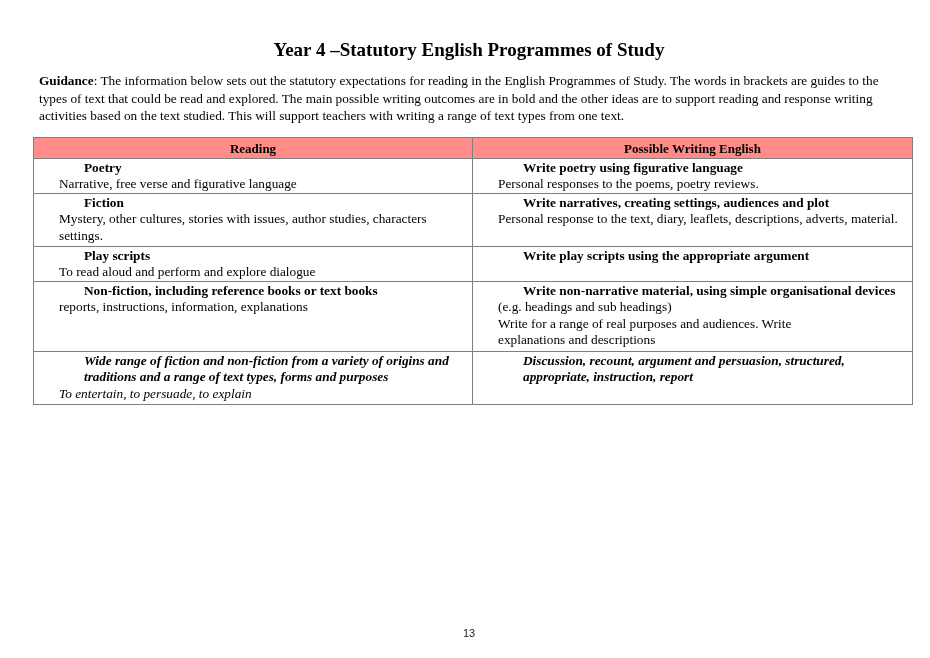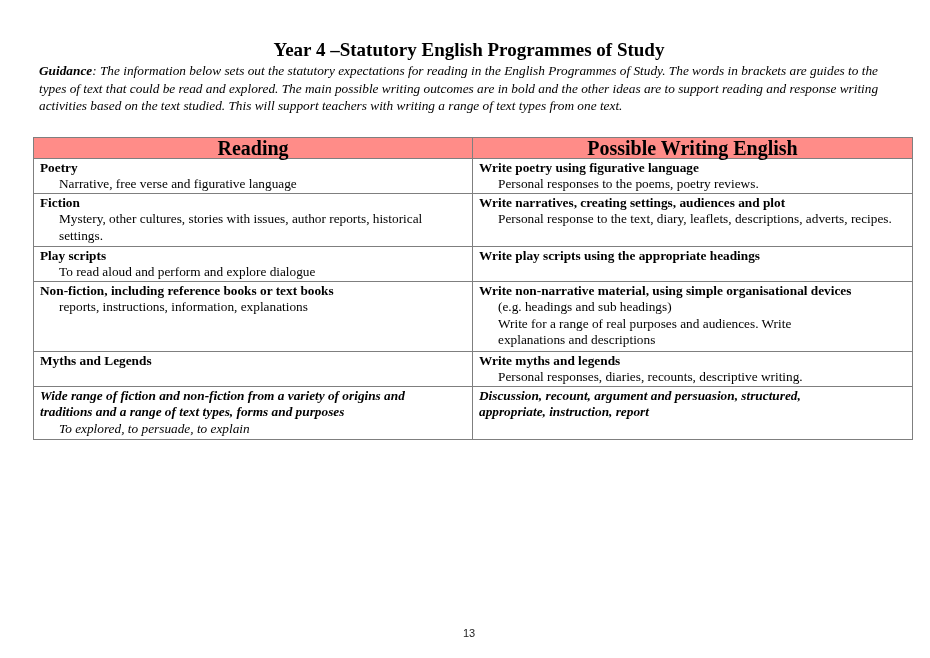--- a/index.html
+++ b/index.html
@@ -5,39 +5,39 @@
   html, body { margin: 0; padding: 0; background: #ffffff; }
   body {
     width: 930px; height: 658px; position: relative; overflow: hidden;
     font-family: "Liberation Serif", serif; color: #000;
   }
   .title {
     position: absolute; left: 0; width: 938px; top: 39px;
     text-align: center; font-weight: bold; font-size: 19px; line-height: 22px;
   }
   .guidance {
-    position: absolute; left: 39px; top: 62px; width: 850px;
-    font-size: 13.3px; line-height: 17.6px; font-style: italic;
+    position: absolute; left: 39px; top: 72px; width: 850px;
+    font-size: 13.3px; line-height: 17.6px;
   }
   .guidance b { font-weight: bold; }
   table.pos {
     position: absolute; left: 33px; top: 137px; width: 880px;
     border-collapse: collapse; table-layout: fixed;
   }
   table.pos td, table.pos th {
     border: 1px solid #7f7f7f; vertical-align: top;
     padding: 1px 6px 0 6px; font-size: 13.3px; line-height: 16.3px;
     text-align: left;
   }
   table.pos th {
-    background: #ff8c88; font-size: 20px; line-height: 19px;
+    background: #ff8c88; font-size: 13px; line-height: 19px;
     text-align: center; font-weight: bold; padding: 1px 6px 0 6px;
   }
   .col1 { width: 439px; }
-  .b { font-weight: bold; display: block; }
+  .b { font-weight: bold; display: block; margin-left: 44px; }
   .n { display: block; margin-left: 19px; }
   .r-poetry td { height: 33px; }
   .r-fiction td { height: 51px; }
   .r-play td { height: 33px; }
   .r-nonfic td { height: 68px; }
   .r-myths td { height: 33px; }
   .r-struct td { height: 51px; }
   .r-wide td { height: 51px; font-style: italic; }
   .page-num {
     position: absolute; left: 0; width: 938px; top: 627px; text-align: center;
@@ -69,62 +69,53 @@
           <span class="n">Narrative, free verse and figurative language</span>
         </td>
         <td>
           <span class="b">Write poetry using figurative language</span>
           <span class="n">Personal responses to the poems, poetry reviews.</span>
         </td>
       </tr>
       <tr class="r-fiction">
         <td>
           <span class="b">Fiction</span>
-          <span class="n">Mystery, other cultures, stories with issues, author reports, historical settings.</span>
+          <span class="n">Mystery, other cultures, stories with issues, author studies, characters settings.</span>
         </td>
         <td>
           <span class="b">Write narratives, creating settings, audiences and plot</span>
-          <span class="n">Personal response to the text, diary, leaflets, descriptions, adverts, recipes.</span>
+          <span class="n">Personal response to the text, diary, leaflets, descriptions, adverts, material.</span>
         </td>
       </tr>
       <tr class="r-play">
         <td>
           <span class="b">Play scripts</span>
           <span class="n">To read aloud and perform and explore dialogue</span>
         </td>
         <td>
-          <span class="b">Write play scripts using the appropriate headings</span>
+          <span class="b">Write play scripts using the appropriate argument</span>
         </td>
       </tr>
       <tr class="r-nonfic">
         <td>
           <span class="b">Non-fiction, including reference books or text books</span>
           <span class="n">reports, instructions, information, explanations</span>
         </td>
         <td>
           <span class="b">Write non-narrative material, using simple organisational devices</span>
           <span class="n">(e.g. headings and sub headings)</span>
           <span class="n">Write for a range of real purposes and audiences. Write</span>
           <span class="n">explanations and descriptions</span>
         </td>
       </tr>
-      <tr class="r-myths">
-        <td>
-          <span class="b">Myths and Legends</span>
-        </td>
-        <td>
-          <span class="b">Write myths and legends</span>
-          <span class="n">Personal responses, diaries, recounts, descriptive writing.</span>
-        </td>
-      </tr>
       <tr class="r-wide">
         <td>
           <span class="b">Wide range of fiction and non-fiction from a variety of origins and</span>
           <span class="b">traditions and a range of text types, forms and purposes</span>
-          <span class="n">To explored, to persuade, to explain</span>
+          <span class="n">To entertain, to persuade, to explain</span>
         </td>
         <td>
           <span class="b">Discussion, recount, argument and persuasion, structured,</span>
           <span class="b">appropriate, instruction, report</span>
         </td>
       </tr>
     </tbody>
 </table>
 
 <div class="page-num">13</div>

